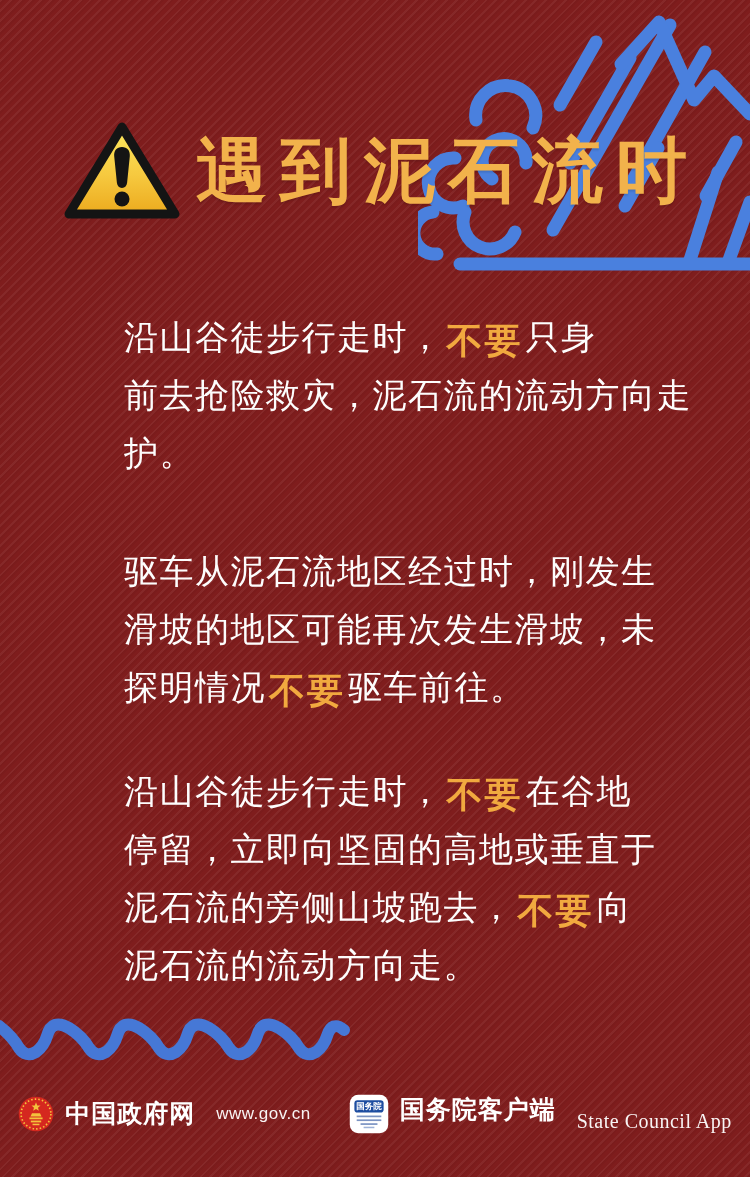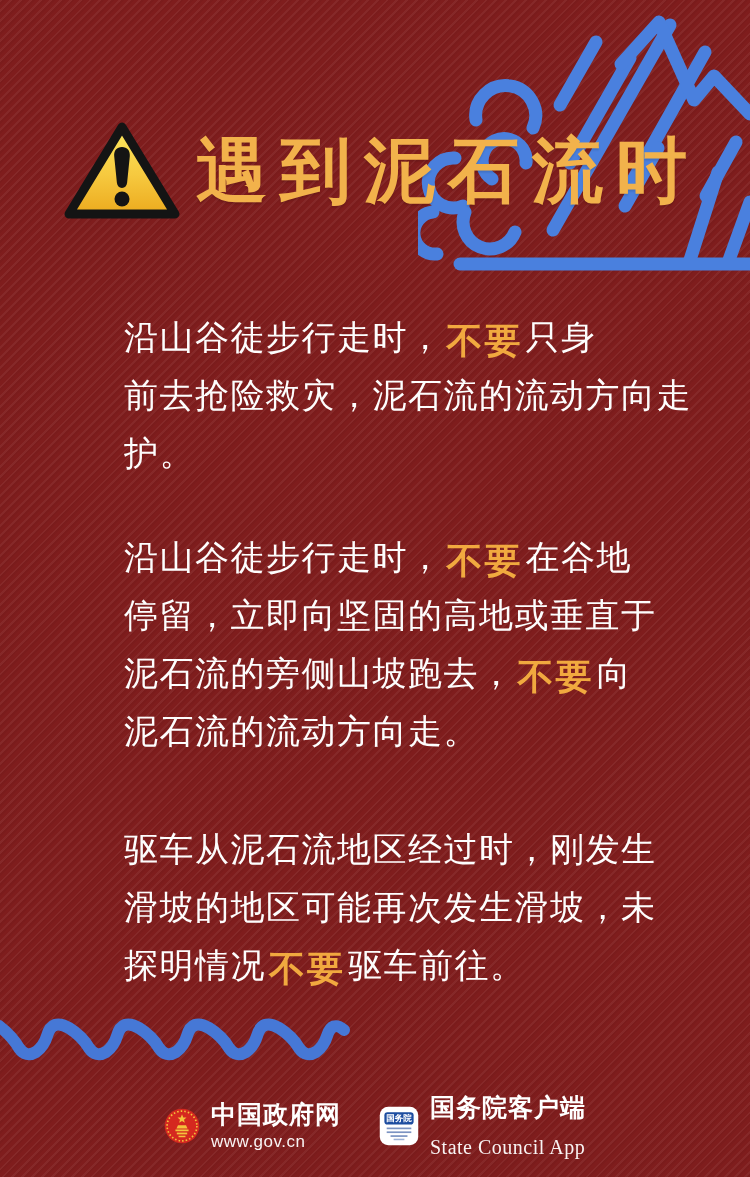--- a/index.html
+++ b/index.html
@@ -55,21 +55,21 @@
     letter-spacing:2px;
     padding:0 3px;
   }
 
   .footer{
     position:absolute;left:0;top:1094px;width:100%;
     display:flex;justify-content:center;align-items:center;gap:38px;
     color:#ffffff;
   }
   .logo{display:flex;align-items:center;gap:11px;}
-  .logo-text{display:flex;flex-direction:column;justify-content:flex-end;}
+  .logo-text{display:flex;flex-direction:row;justify-content:flex-end;gap:21px;}
   .logo-name{font-size:25px;font-weight:700;letter-spacing:1px;line-height:1.1;}
   .logo-sub{font-size:17px;opacity:.95;margin-top:4px;letter-spacing:.5px;}
   .app-sub{
     font-family:"Liberation Serif","DejaVu Serif",serif;
     font-size:20px;margin-top:14px;opacity:.95;
   }
   .emblem{width:36px;height:36px;}
   .appicon{width:40px;height:40px;}
 </style>
 </head>
@@ -117,30 +117,30 @@
     </svg>
     <div class="title">遇到泥石流时</div>
   </div>
 
   <div class="content">
     <div class="para para-1">
         <div class="line"><span>沿山谷徒步行走时，</span><span class="em">不要</span><span>只身</span></div>
         <div class="line"><span>前去抢险救灾，泥石流的流动方向走</span></div>
         <div class="line"><span>护。</span></div>
       </div>
+    <div class="para para-3">
+        <div class="line"><span>驱车从泥石流地区经过时，刚发生</span></div>
+        <div class="line"><span>滑坡的地区可能再次发生滑坡，未</span></div>
+        <div class="line"><span>探明情况</span><span class="em">不要</span><span>驱车前往。</span></div>
+      </div>
     <div class="para para-2">
         <div class="line"><span>沿山谷徒步行走时，</span><span class="em">不要</span><span>在谷地</span></div>
         <div class="line"><span>停留，立即向坚固的高地或垂直于</span></div>
         <div class="line"><span>泥石流的旁侧山坡跑去，</span><span class="em">不要</span><span>向</span></div>
         <div class="line"><span>泥石流的流动方向走。</span></div>
-      </div>
-    <div class="para para-3">
-        <div class="line"><span>驱车从泥石流地区经过时，刚发生</span></div>
-        <div class="line"><span>滑坡的地区可能再次发生滑坡，未</span></div>
-        <div class="line"><span>探明情况</span><span class="em">不要</span><span>驱车前往。</span></div>
       </div>
   </div>
 
   <svg class="deco-wave" viewBox="0 0 368 62" aria-hidden="true">
     <path fill="none" stroke="#4678d6" stroke-width="12" stroke-linecap="round" d="M-12 40 Q-6 14 7 20
          Q20 30 27 42 Q34 52 44 46 Q52 40 55 30 Q60 12 77 22
          Q90 30 97 42 Q104 52 114 46 Q122 40 125 30 Q130 12 147 22
          Q160 30 167 42 Q174 52 184 46 Q192 40 195 30 Q200 12 217 22
          Q230 30 237 42 Q244 52 254 46 Q262 40 265 30 Q270 12 287 22
          Q300 30 307 42 Q314 52 324 46 Q332 40 335 30 Q340 14 352 24"></path>

